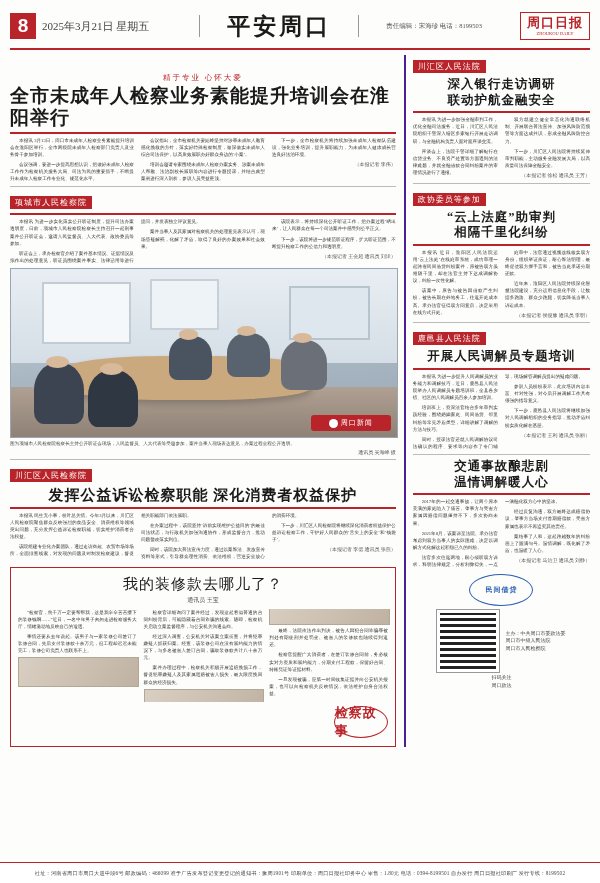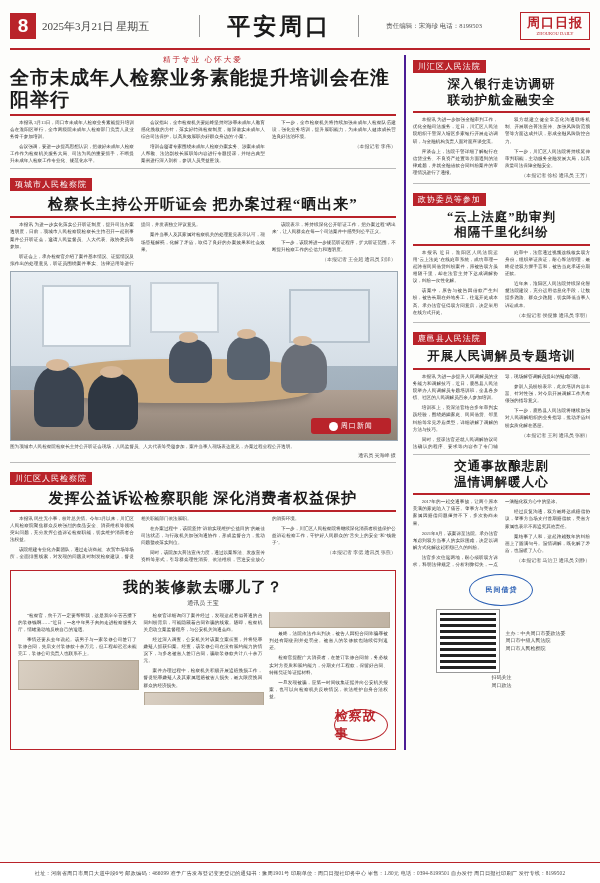--- a/index.html
+++ b/index.html
@@ -29,21 +29,21 @@
     border:1.5px solid #b9232a;color:#b9232a;font-weight:bold;font-size:13px;
     padding:3px 6px;letter-spacing:1px;line-height:1.15;text-align:center;
   }
   .md-logo small{display:block;font-size:4.5px;letter-spacing:0;color:#b9232a;font-weight:normal;}
 
   
   .cols{display:flex;gap:8px;margin-top:5px;}
   .col-left{width:392px;}
   .col-right{width:180px;border-left:2px solid #4c1d95;padding-left:7px;}
 
-  .kicker{font-size:7.5px;color:#b9232a;letter-spacing:2px;text-align:center;margin:0 0 1px;}
+  .kicker{font-size:7.5px;color:#b9232a;letter-spacing:2px;text-align:center;margin:18px 0 1px;}
   .dept{font-size:8px;color:#fff;background:#b9232a;display:inline-block;padding:1px 5px;margin-bottom:2px;letter-spacing:1px;}
   .hl1{font-size:19px;font-weight:bold;letter-spacing:1px;line-height:1.15;margin:2px 0 3px;}
   .hl2{font-size:15px;font-weight:bold;text-align:center;letter-spacing:1px;line-height:1.2;margin:2px 0 3px;}
   .hl3{font-size:12.5px;font-weight:bold;text-align:center;letter-spacing:1px;line-height:1.25;margin:2px 0 3px;}
   .hr-red{height:2px;background:#b9232a;margin:2px 0 3px;}
   .hr-thin{height:1px;background:#bbb;margin:4px 0;}
 
   .body3{column-count:3;column-gap:7px;column-rule:0;}
   .body2{column-count:2;column-gap:7px;}
   p.t{
@@ -81,21 +81,21 @@
   .cap{font-size:4.6px;color:#444;text-align:justify;line-height:1.5;}
   .news-badge{
     position:absolute;right:6px;bottom:6px;background:#b9232a;color:#fff;
     font-size:7px;padding:3px 18px;border-radius:3px;letter-spacing:1px;
     display:flex;align-items:center;gap:3px;
   }
   .news-badge .dot{width:9px;height:9px;border-radius:50%;background:#fff;}
 
   
   .feature{border:1.5px solid #b9232a;margin-top:6px;padding:5px 7px 8px;position:relative;}
-  .feature .ft{font-size:15px;font-weight:bold;text-align:center;letter-spacing:1px;margin:2px 0 2px;}
+  .feature .ft{font-size:15px;font-weight:normal;text-align:center;letter-spacing:1px;margin:2px 0 2px;}
   .feature .fby{font-size:6px;text-align:center;color:#555;margin-bottom:4px;}
   .stampline{display:flex;justify-content:flex-end;margin-top:4px;}
   .stamp{
     border:1.5px solid #b9232a;color:#b9232a;border-radius:50%;
     width:52px;height:30px;display:flex;align-items:center;justify-content:center;
     font-size:13px;font-weight:bold;letter-spacing:1px;font-family:Liberation Serif, serif;
   }
   .minipic{width:100%;height:28px;background:linear-gradient(120deg,#d9cfc2,#bfb2a2);border:1px solid #b3a795;margin:2px 0;}
   .qr{width:56px;height:56px;background:
       repeating-linear-gradient(0deg,#222 0 3px,#fff 3px 6px),
@@ -152,21 +152,20 @@
           <p class="t">培训会邀请专家围绕未成年人检察办案实务、涉案未成年人帮教、法治副校长履职等内容进行专题授课，并结合典型案例进行深入剖析，参训人员受益匪浅。</p>
           <p class="t">下一步，全市检察机关将持续加强未成年人检察队伍建设，强化业务培训，提升履职能力，为未成年人健康成长营造良好法治环境。</p>
           <div class="sig">（本报记者 李伟）</div>
         </div>
       </div>
 
       <div class="hr-thin"></div>
 
       <div>
         <div class="dept">项城市人民检察院</div>
-        <div class="hl2">检察长主持公开听证会  把办案过程“晒出来”</div>
         <div class="hr-red"></div>
         <div class="body3">
           <p class="t">本报讯 为进一步实化落实公开听证制度，提升司法办案透明度，日前，项城市人民检察院检察长主持召开一起刑事案件公开听证会，邀请人民监督员、人大代表、政协委员等参加。</p>
           <p class="t">听证会上，承办检察官介绍了案件基本情况、证据情况及拟作出的处理意见，听证员围绕案件事实、法律适用等进行提问，并发表独立评议意见。</p>
           <p class="t">案件当事人及其家属对检察机关的处理意见表示认可，现场答疑解惑，化解了矛盾，取得了良好的办案效果和社会效果。</p>
           <p class="t">该院表示，将持续深化公开听证工作，把办案过程‘晒出来’，让人民群众在每一个司法案件中感受到公平正义。</p>
           <p class="t">下一步，该院将进一步规范听证程序，扩大听证范围，不断提升检察工作的公信力和透明度。</p>
           <div class="sig">（本报记者 王会超 通讯员 刘洋）</div>
         </div>
       </div>

